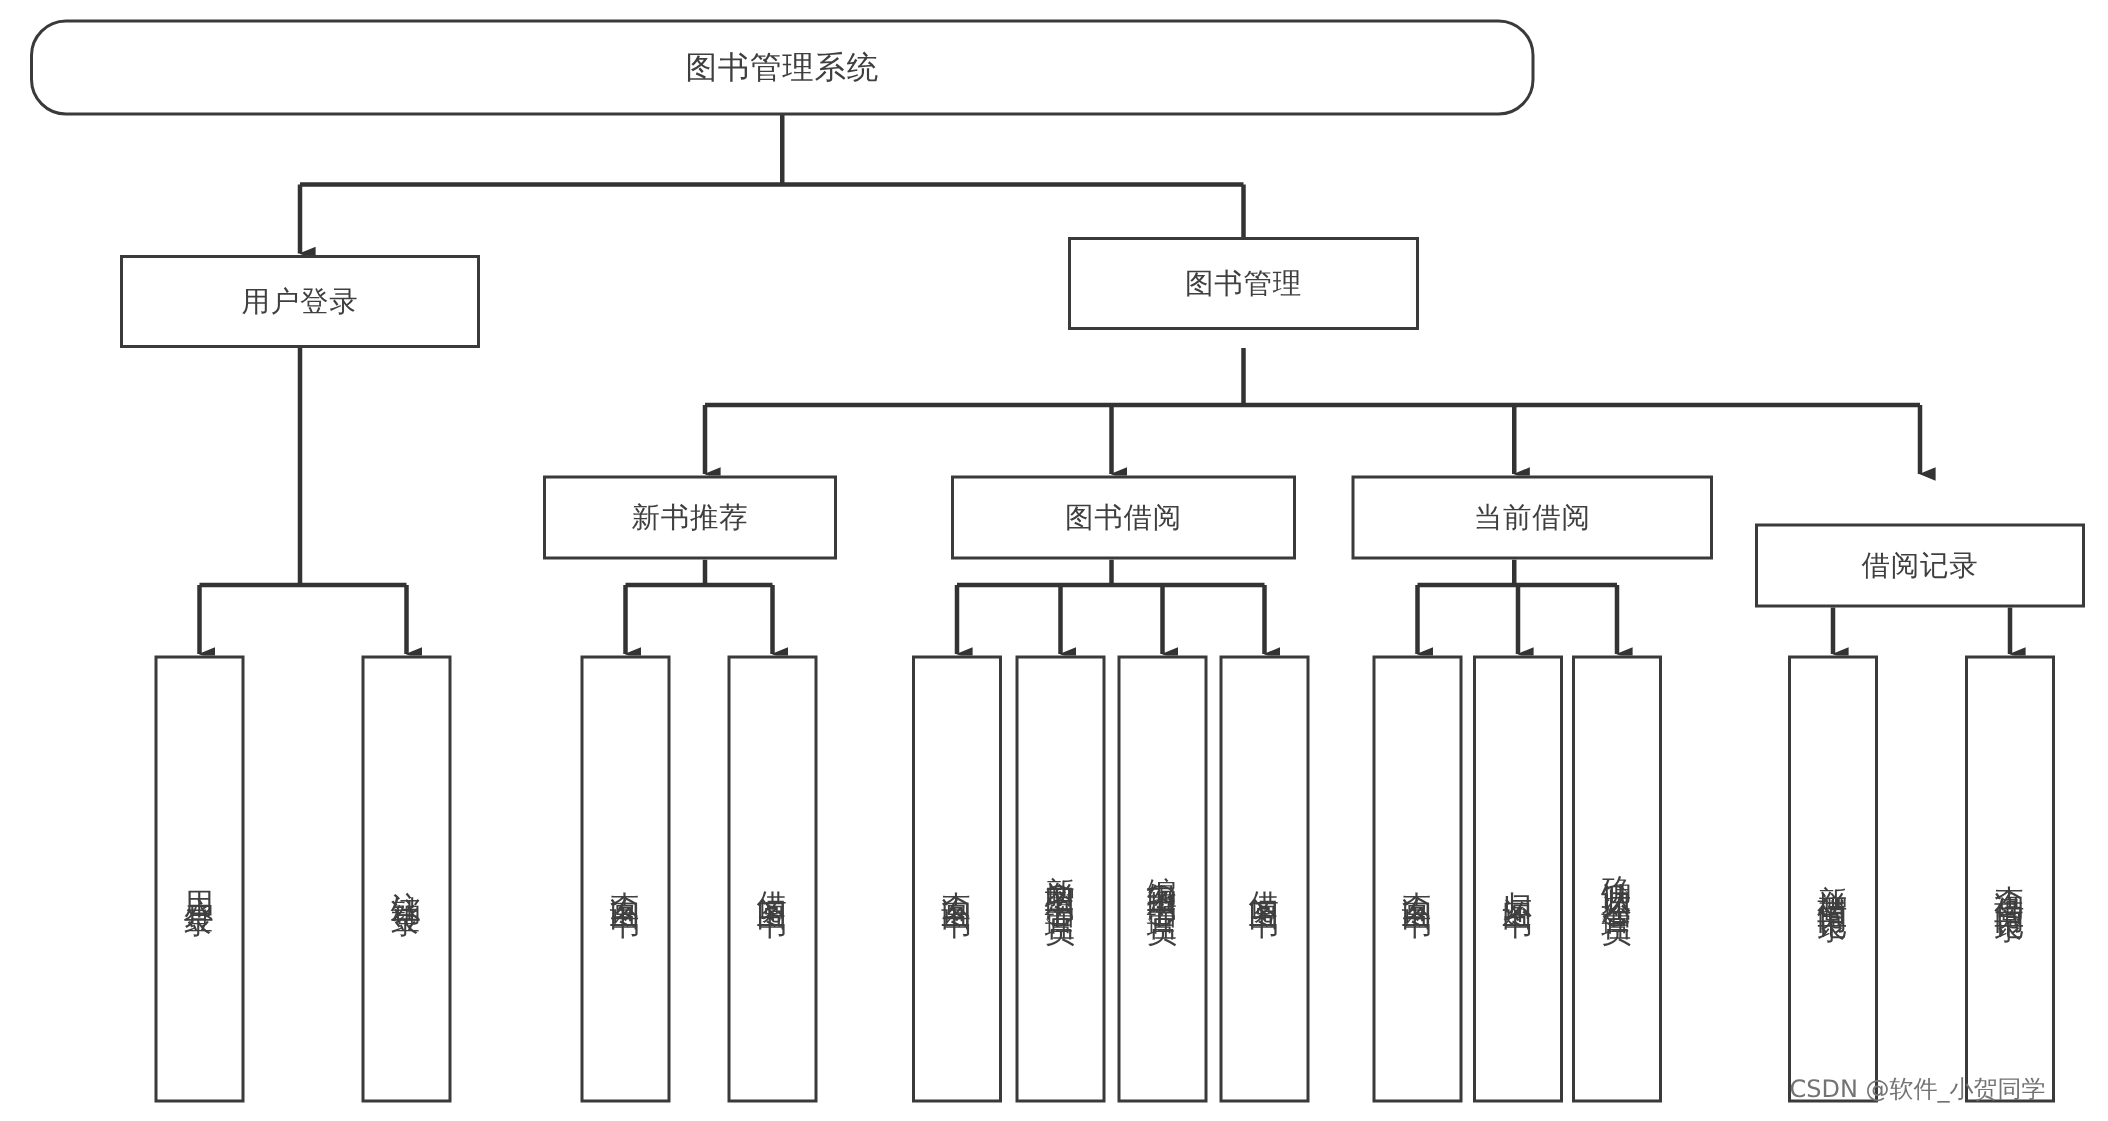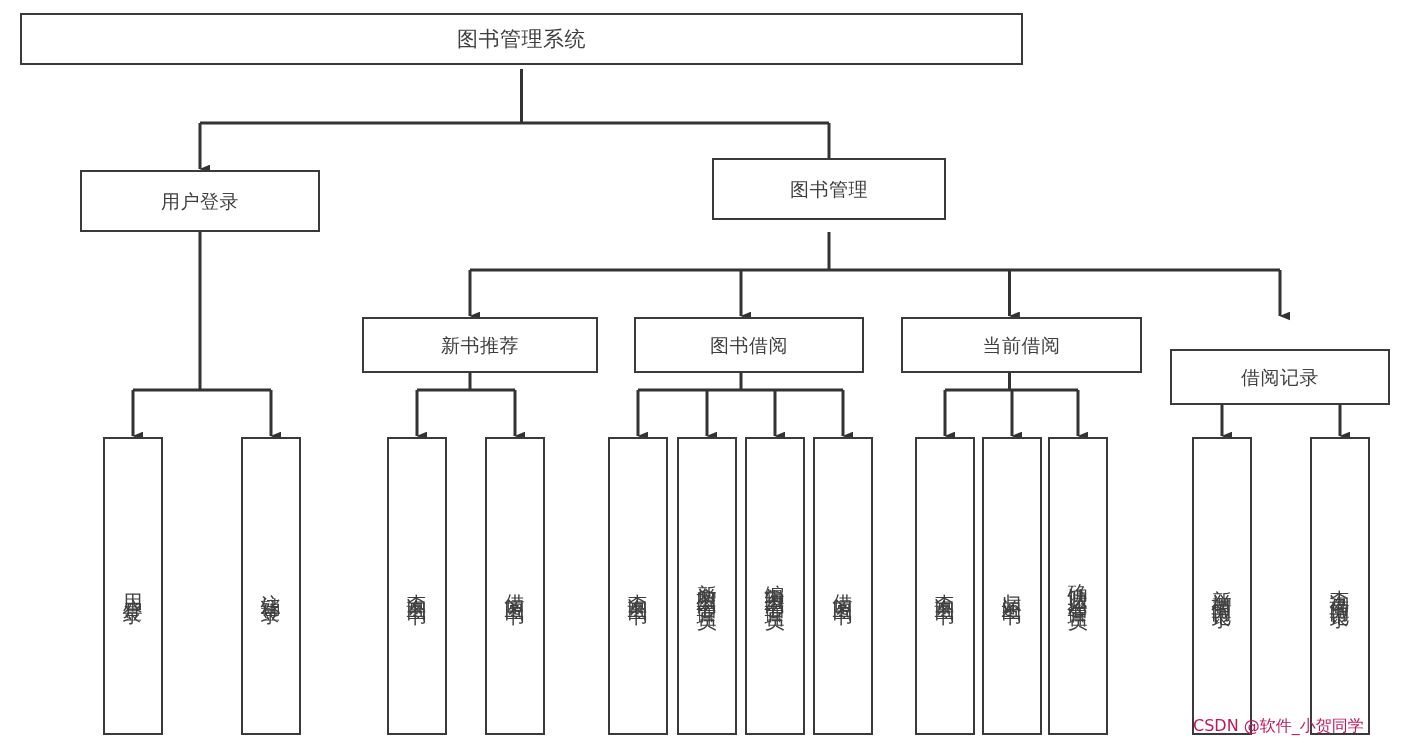--- a/index.html
+++ b/index.html
@@ -46,21 +46,21 @@
     font-size: 20px;
     letter-spacing: 4px;
     line-height: 1;
   }
   .node.root .lbl { font-size: 21px; }
   .watermark {
     position: absolute;
     left: 1193px;
     top: 716px;
     font-size: 16px;
-    color: #be185d;
+    color: #737373;
     z-index: 3;
     white-space: nowrap;
     font-family: "DejaVu Sans", "Liberation Sans", sans-serif;
   }
 </style>
 </head>
 <body>
 
 <div id="canvas">
 
@@ -101,30 +101,30 @@
         <path d="M 1012 390 L 1012 436" marker-end="url(#arrowhead)"></path>
         <path d="M 1078 390 L 1078 436" marker-end="url(#arrowhead)"></path>
         <path d="M 1280 373 L 1280 390"></path>
         <path d="M 1222 390 L 1340 390"></path>
         <path d="M 1222 390 L 1222 436" marker-end="url(#arrowhead)"></path>
         <path d="M 1340 390 L 1340 436" marker-end="url(#arrowhead)"></path>
       </g>
   </svg>
 
   <div id="node-layer">
-      <div class="node root" style="left: 20px; top: 13px; width: 1003px; height: 52px;">
+      <div class="node root" style="left: 20px; top: 13px; width: 1003px; height: 64px; border-radius: 24px;">
         <span class="lbl">图书管理系统</span>
       </div>
       <div class="node" style="left: 80px; top: 170px; width: 240px; height: 62px;">
         <span class="lbl">用户登录</span>
       </div>
       <div class="node" style="left: 712px; top: 158px; width: 234px; height: 62px;">
         <span class="lbl">图书管理</span>
       </div>
-      <div class="node" style="left: 362px; top: 317px; width: 236px; height: 56px;">
+      <div class="node" style="left: 362px; top: 317px; width: 196px; height: 56px;">
         <span class="lbl">新书推荐</span>
       </div>
       <div class="node" style="left: 634px; top: 317px; width: 230px; height: 56px;">
         <span class="lbl">图书借阅</span>
       </div>
       <div class="node" style="left: 901px; top: 317px; width: 241px; height: 56px;">
         <span class="lbl">当前借阅</span>
       </div>
       <div class="node" style="left: 1170px; top: 317px; width: 220px; height: 56px; margin-top: 32px;">
         <span class="lbl">借阅记录</span>

